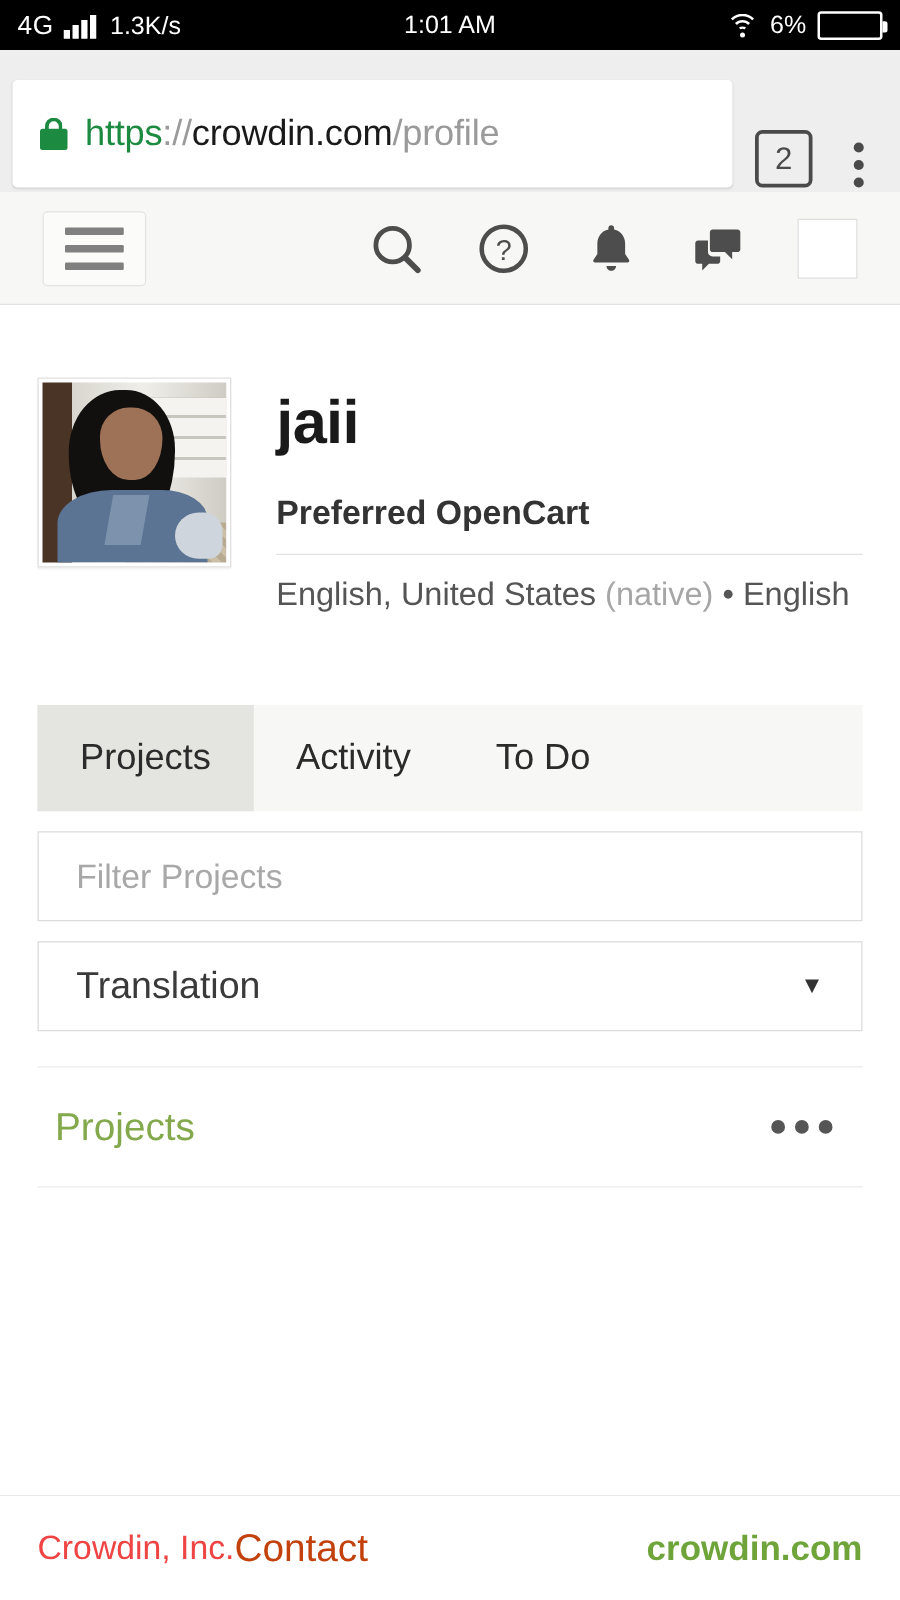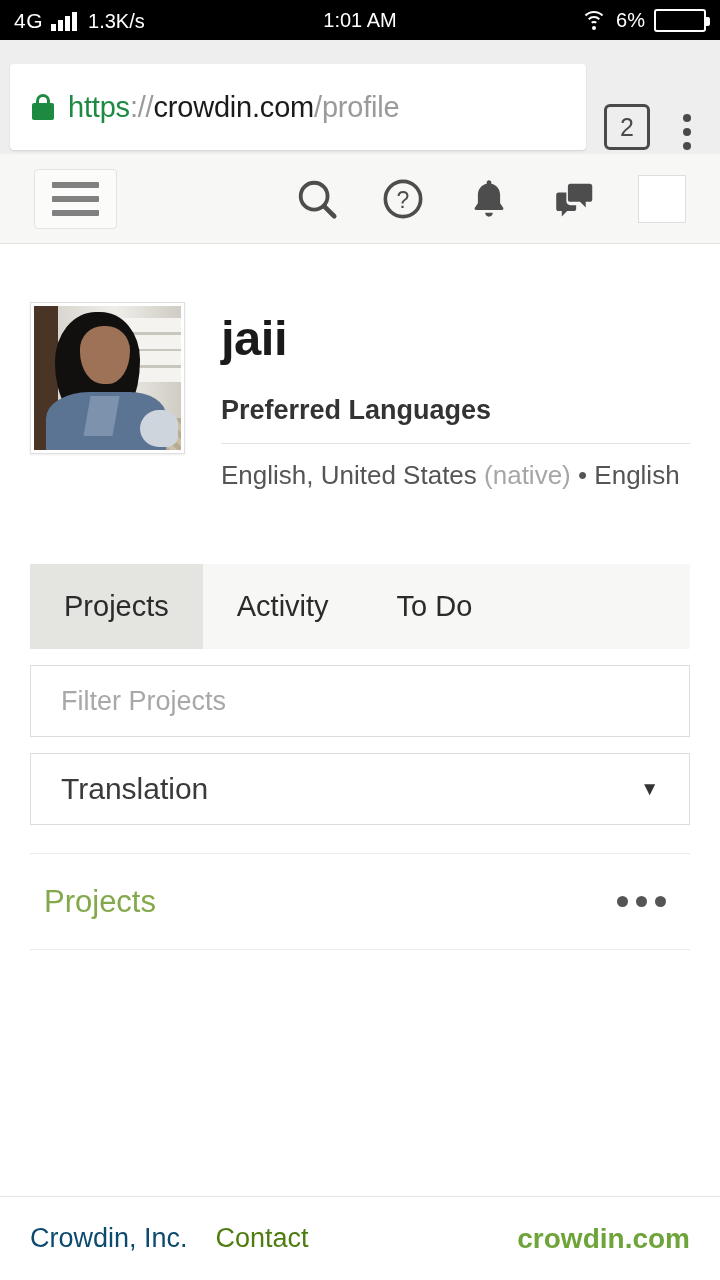--- a/index.html
+++ b/index.html
@@ -158,22 +158,22 @@
   .pname{ font-size:31px; color:#83a94c; }
   .pmore{ display:flex; gap:8px; padding:10px; }
   .pmore i{ width:11px; height:11px; border-radius:50%; background:#555; display:block; }
 
   
   .foot-div{ position:absolute; left:0; right:0; top:1196px; height:1px; background:#e6e6e6; }
   .footer{
     position:absolute; left:0; right:0; top:1197px; height:83px;
     background:#fff; display:flex; align-items:center; padding:0 30px;
   }
-  .f-co{ font-size:27px; color:#0c4a6e; }
-  .f-contact{ font-size:27px; color:#4d7c0f; margin-left:28px; }
+  .f-co{ font-size:27px; color:#ef4444; }
+  .f-contact{ font-size:31px; color:#c2410c; }
   .f-site{ margin-left:auto; font-size:28px; font-weight:700; color:#6ea43a; }
 </style>
 </head>
 <body>
 
 <div class="statusbar">
   <div class="sb-left">
     <span class="sb-net">4G</span>
     <span class="sig">
         <i></i>
@@ -260,21 +260,21 @@
       <span class="win"></span>
         <span class="floor"></span>
         <span class="hair"></span>
       <span class="face"></span>
         <span class="jacket"></span>
         <span class="arm"></span>
     </div>
   </div>
   <div class="pinfo">
     <div class="uname">jaii</div>
-    <div class="plabel">Preferred Languages</div>
+    <div class="plabel">Preferred OpenCart</div>
     <div class="pdiv"></div>
     <div class="plangs">
       <span>English, United States</span>
       <span class="native">(native)</span>
       <span class="bullet">•</span>
       <span>English</span>
     </div>
   </div>
 </div>
 

